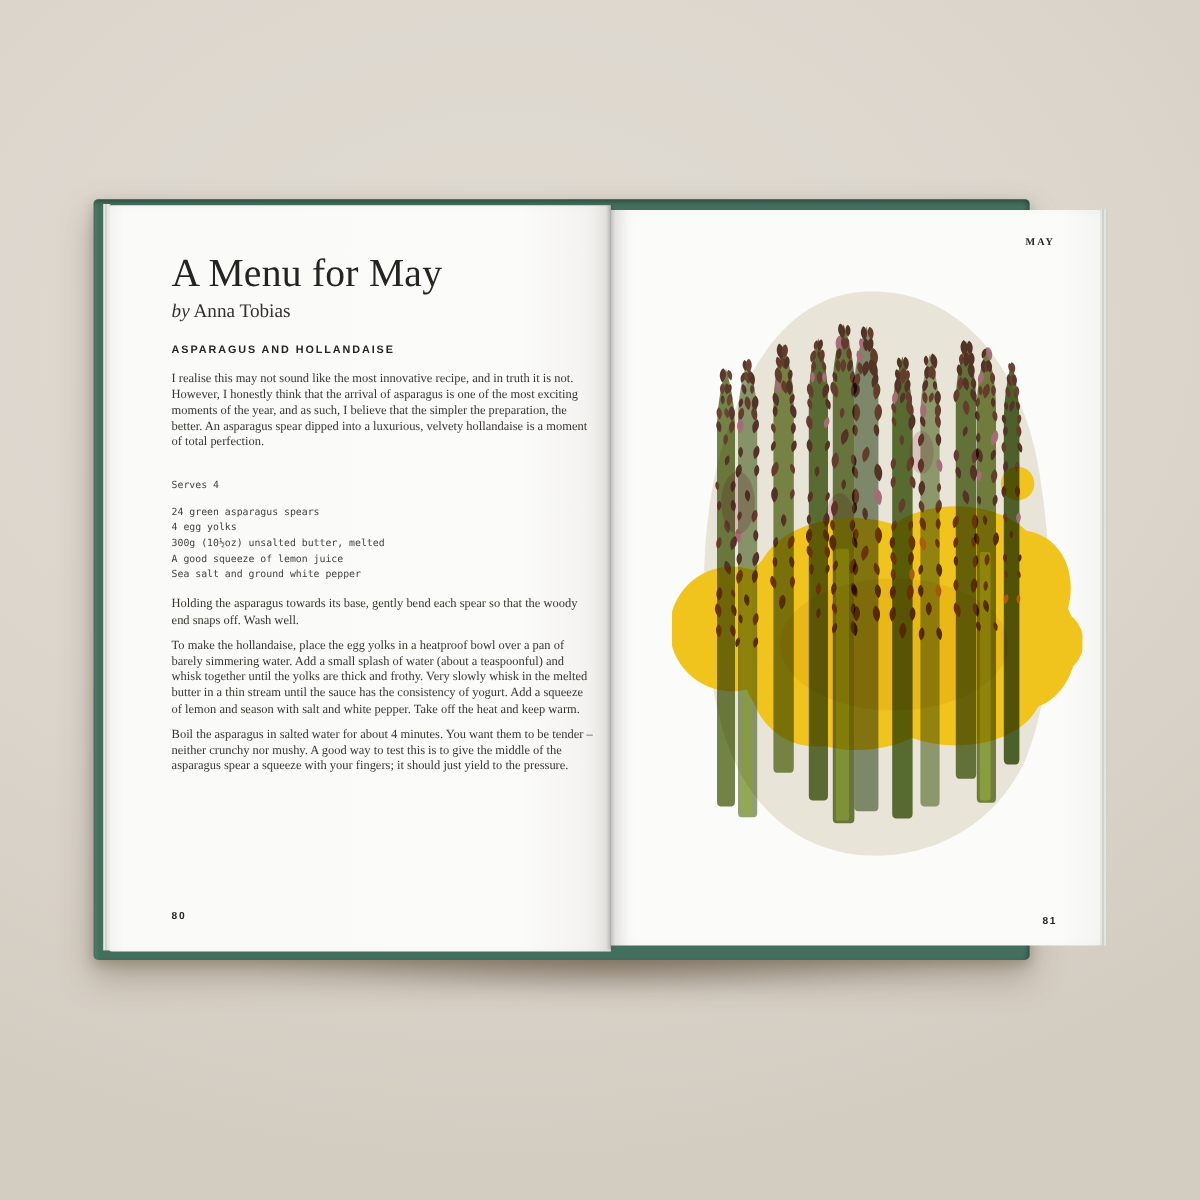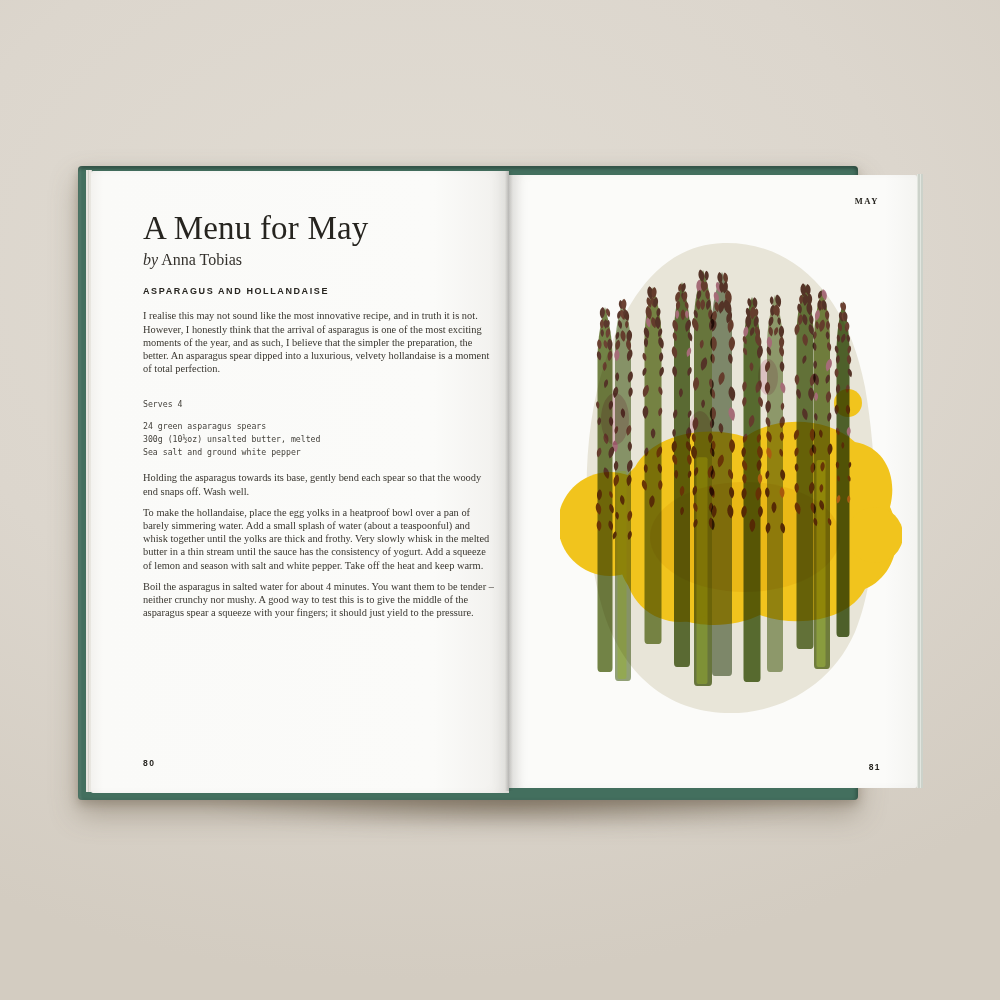--- a/index.html
+++ b/index.html
@@ -91,21 +91,23 @@
       <h1 class="title">A Menu for May</h1>
       <div class="byline">
         <span class="by">by</span>
         <span>Anna Tobias</span>
       </div>
       <div class="recipe-heading">ASPARAGUS AND HOLLANDAISE</div>
       <div class="intro">I realise this may not sound like the most innovative recipe, and in truth it is not. However, I honestly think that the arrival of asparagus is one of the most exciting moments of the year, and as such, I believe that the simpler the preparation, the better. An asparagus spear dipped into a luxurious, velvety hollandaise is a moment of total perfection.</div>
       <div class="mono serves">Serves 4</div>
       <div class="mono ingredients">
           <div>24 green asparagus spears</div>
+          <div>4 egg yolks</div>
           <div>300g (10½oz) unsalted butter, melted</div>
+          <div>A good squeeze of lemon juice</div>
           <div>Sea salt and ground white pepper</div>
         </div>
       <div class="method">
           <div class="para">Holding the asparagus towards its base, gently bend each spear so that the woody end snaps off. Wash well.</div>
           <div class="para">To make the hollandaise, place the egg yolks in a heatproof bowl over a pan of barely simmering water. Add a small splash of water (about a teaspoonful) and whisk together until the yolks are thick and frothy. Very slowly whisk in the melted butter in a thin stream until the sauce has the consistency of yogurt. Add a squeeze of lemon and season with salt and white pepper. Take off the heat and keep warm.</div>
           <div class="para">Boil the asparagus in salted water for about 4 minutes. You want them to be tender – neither crunchy nor mushy. A good way to test this is to give the middle of the asparagus spear a squeeze with your fingers; it should just yield to the pressure.</div>
         </div>
     </div>
     <div class="folio folio-left">80</div>
   </div>

